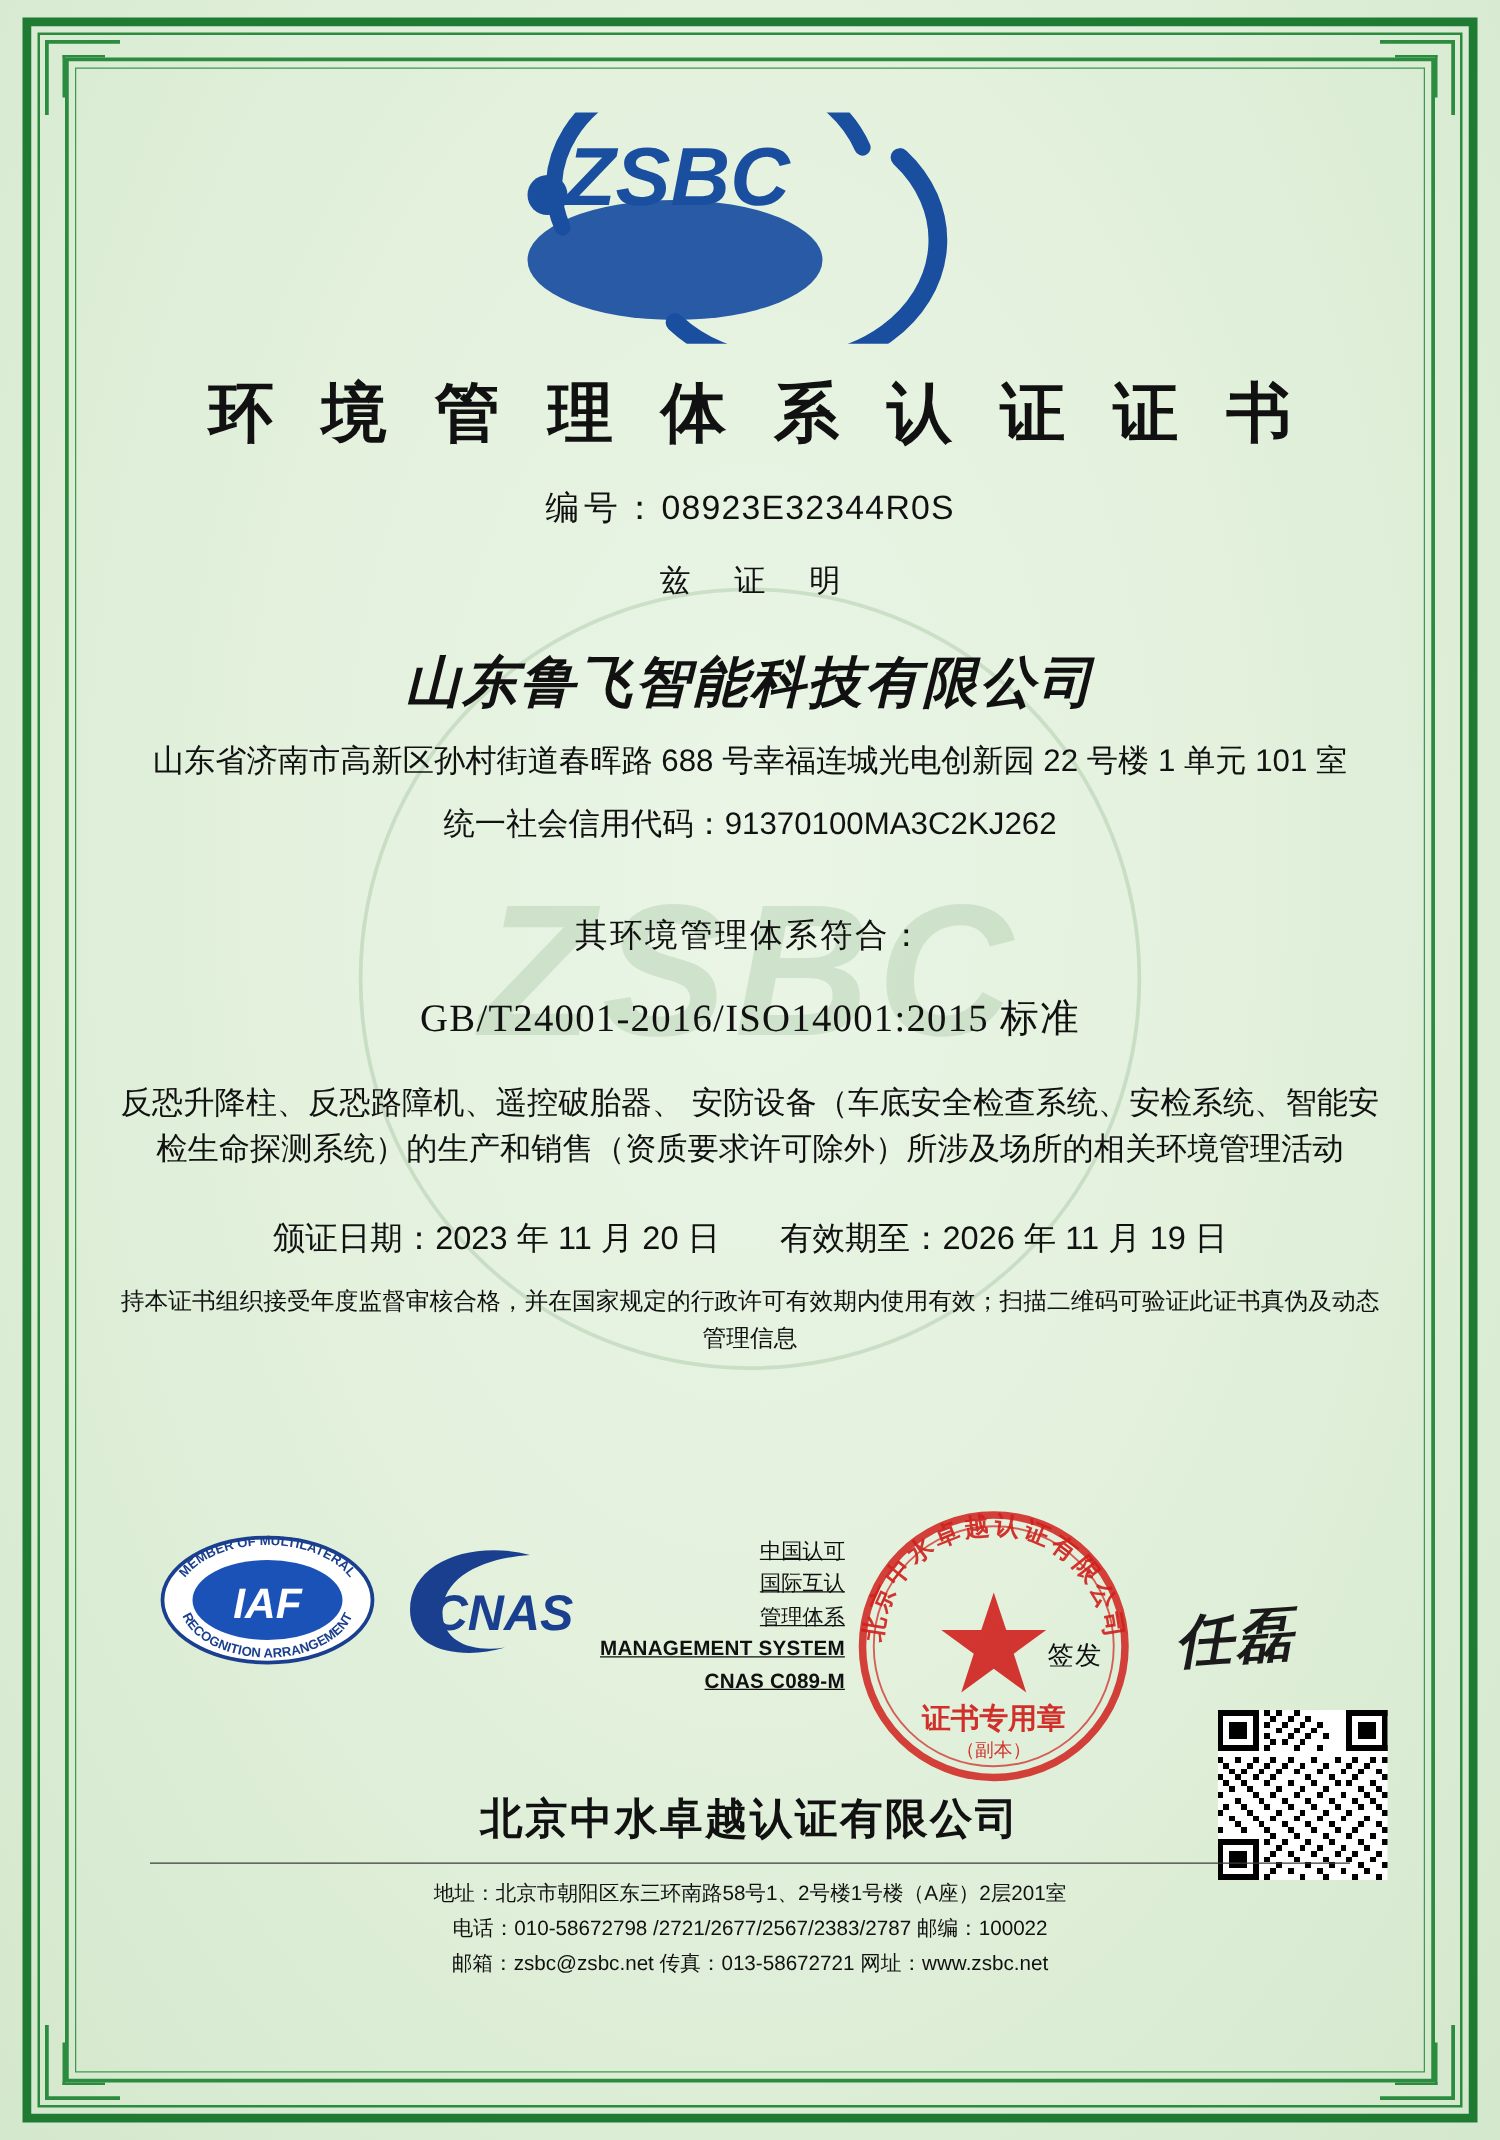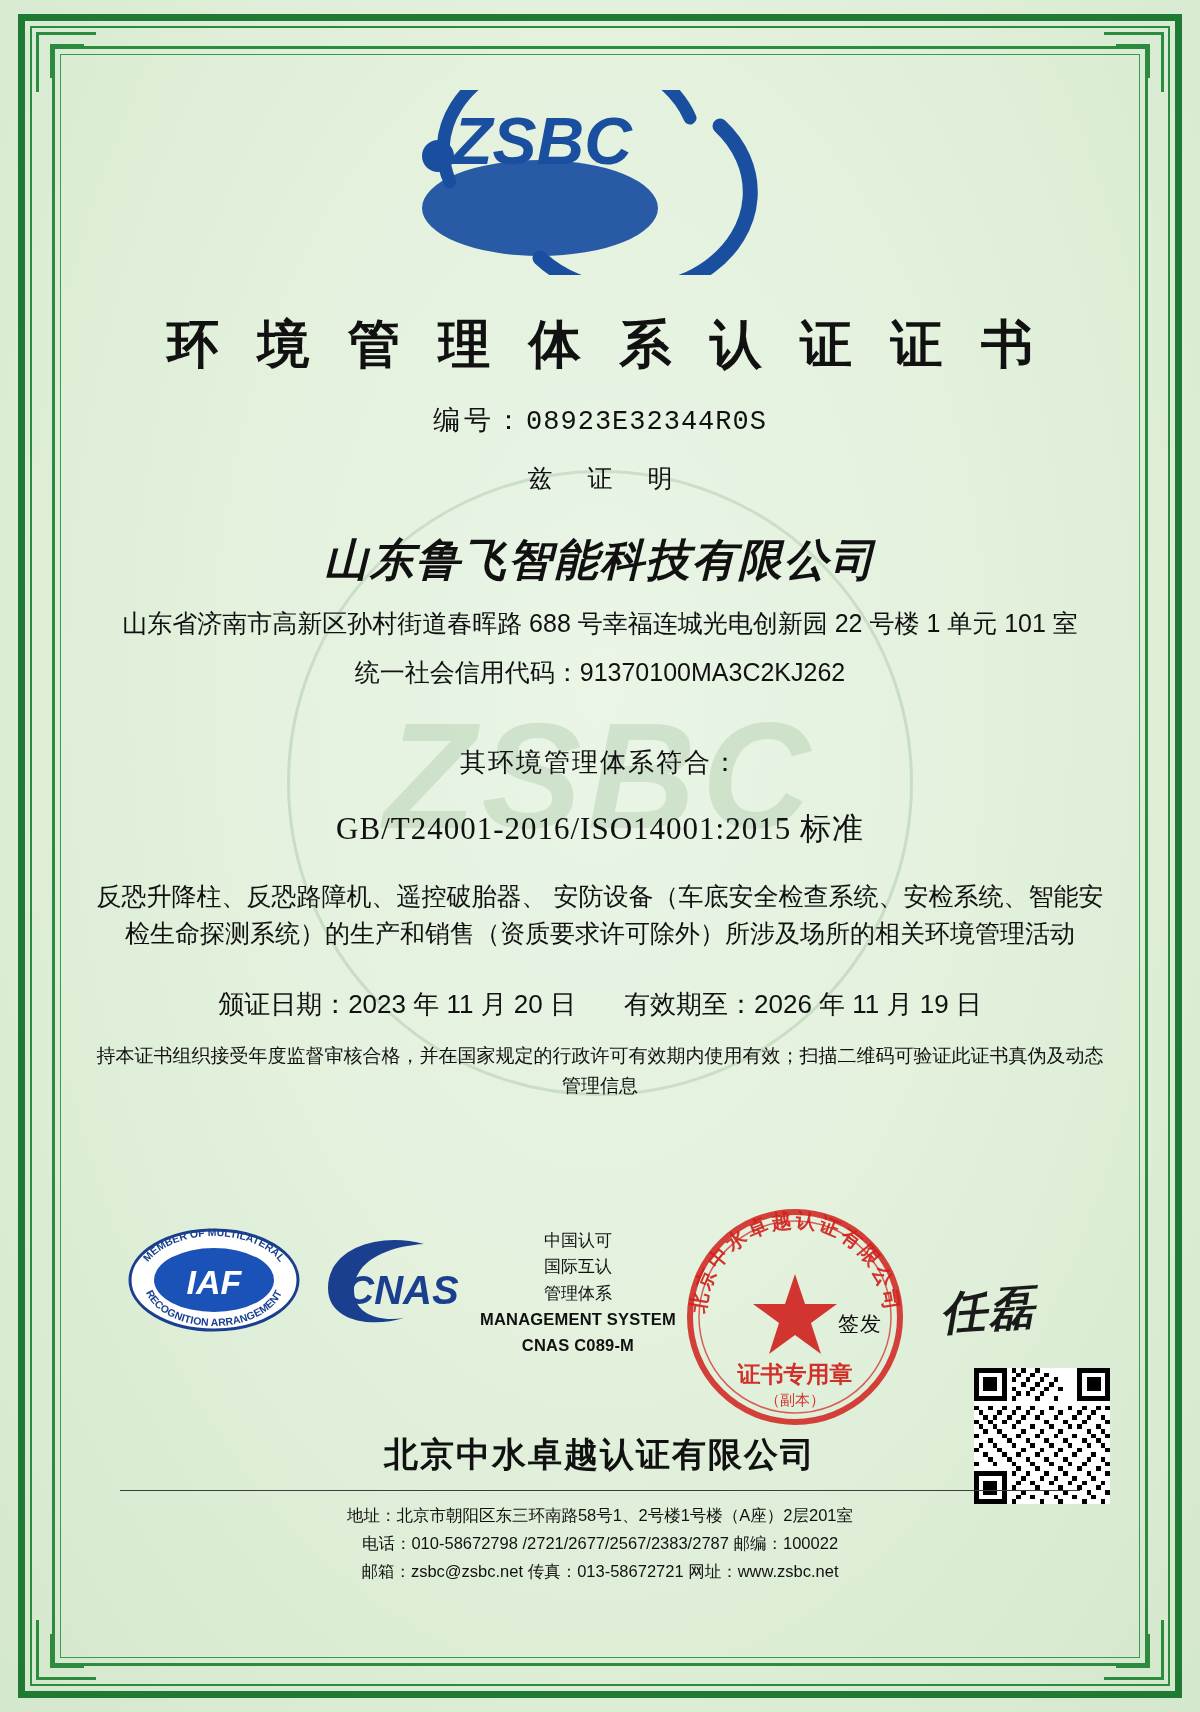--- a/index.html
+++ b/index.html
@@ -122,29 +122,29 @@
     margin-top: 10px;
   }
   .logo-svg { display: block; margin: 0 auto; }
 
   
   .cert-title {
     font-size: 52px;
     font-weight: bold;
     letter-spacing: 12px;
     color: #111;
-    margin-top: 30px;
+    margin-top: 16px;
     text-indent: 12px;
   }
   .cert-number {
     font-size: 27px;
     color: #111;
     margin-top: 22px;
     letter-spacing: 1px;
-    font-family: Liberation Mono, monospace;
+    font-family: Liberation Sans, sans-serif;
   }
   .cert-number .lbl { letter-spacing: 4px; }
   .hereby {
     font-size: 25px;
     letter-spacing: 14px;
     color: #111;
     margin-top: 24px;
     text-indent: 14px;
   }
   .company-name {
@@ -222,24 +222,25 @@
   }
   .cnas-logo {
     position: absolute;
     left: 240px;
     top: 22px;
   }
   .cnas-text {
     position: absolute;
     left: 400px;
     top: 20px;
-    text-align: center;
+    text-align: right;
     font-size: 17px;
     line-height: 1.55;
     color: #111;
+    text-decoration: underline;
   }
   .cnas-text .en {
     font-weight: bold;
     font-size: 16.5px;
     letter-spacing: 0.2px;
   }
 
   
   .seal {
     position: absolute;

